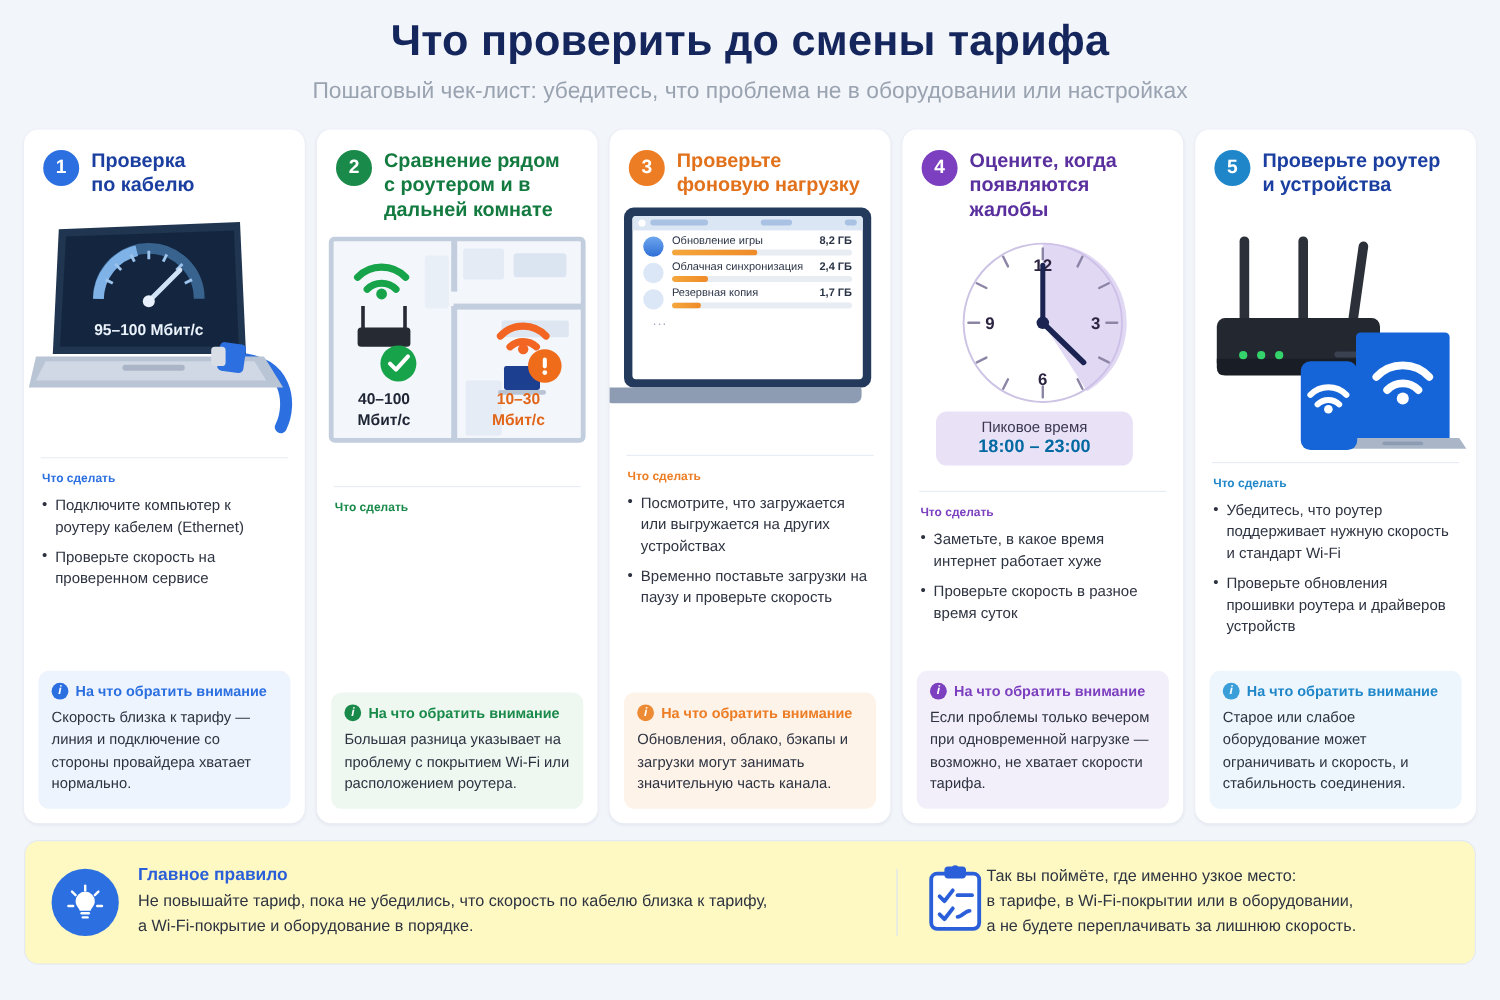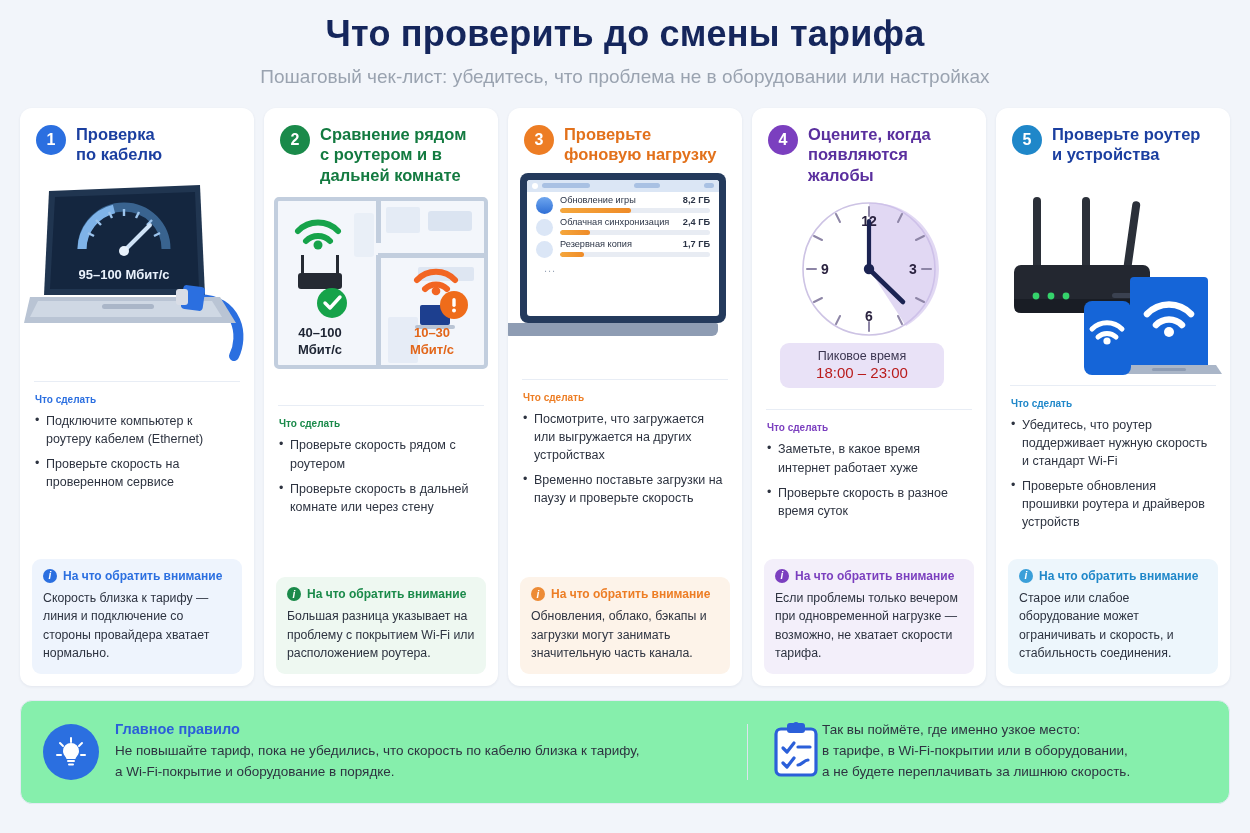--- a/index.html
+++ b/index.html
@@ -62,21 +62,21 @@
   .note-h { display: flex; align-items: center; gap: 6px; font-size: 12px; font-weight: bold; margin-bottom: 6px; }
   .note-i {
     width: 14px; height: 14px; border-radius: 50%; color:#fff;
     font-size: 10px; font-weight: bold; font-style: italic;
     display: flex; align-items: center; justify-content: center; flex: 0 0 14px;
   }
   .note-b { font-size: 12.3px; color: #2d3340; line-height: 1.5; }
 
   
   .footer {
-    margin-top: 14px; background: #86efac; border: 1px solid #e4eaf4;
+    margin-top: 14px; background: #fef9c3; border: 1px solid #e4eaf4;
     border-radius: 12px; height: 104px; display: flex; align-items: center;
   }
   .f-left { display: flex; align-items: center; gap: 16px; padding: 0 22px; flex: 0 0 auto; width: 726px; }
   .f-sep { width: 1px; height: 56px; background: #dde4ef; }
   .f-right { display: flex; align-items: center; padding: 0 22px; }
   .f-h { font-size: 14.5px; font-weight: bold; color: #2b5fd9; margin-bottom: 4px; }
   .f-b { font-size: 13.5px; color: #2d3340; line-height: 1.55; }
   .bulb {
     width: 56px; height: 56px; border-radius: 50%; background: #2b6fe0;
     display: flex; align-items: center; justify-content: center; flex: 0 0 56px;
@@ -94,21 +94,21 @@
   .dl-name { font-size:9.2px; color:#2b3446; white-space:nowrap; overflow:hidden; }
   .dl-size { font-size:9.2px; color:#2b3446; font-weight:bold; padding-left:4px; }
   .dl-track { height:5px; background:#e8ecf3; border-radius:3px; margin-top:3px; overflow:hidden; }
   .dl-fill { height:100%; background:linear-gradient(90deg,#f5a73c,#ef8b28); border-radius:3px; }
   .lt3-foot { position:absolute; left:-4px; top:152px; width:214px; height:13px; background:#8e9cb3; border-radius:2px 2px 6px 6px; }
   .pill {
     position:absolute; left:28px; top:140px; width:164px; background:#e9e2f7;
     border-radius:9px; text-align:center; padding:6px 0 7px 0;
   }
   .pill-a { font-size:12.5px; color:#3b3550; }
-  .pill-b { font-size:15px; font-weight:normal; color:#b91c1c; margin-top:1px; }
+  .pill-b { font-size:15px; font-weight:bold; color:#0369a1; margin-top:1px; }
 </style>
 </head>
 <body>
 
 <div class="page">
 
   <div class="header">
     <div class="title">Что проверить до смены тарифа</div>
     <div class="subtitle">Пошаговый чек-лист: убедитесь, что проблема не в оборудовании или настройках</div>
   </div>
@@ -231,24 +231,20 @@
 Мбит/с</div>
           <div class="wifi-label" style="left:126px; top:128px; width:84px; color:#e2661a; white-space:pre-line">10–30
 Мбит/с</div>
         </div>
       </div>
 
       <div class="divider" style="margin-top:32px"></div>
 
       <div class="todo">
         <div class="todo-h" style="color:#1a8a4a">Что сделать</div>
-        <ul>
-          <li>Проверьте скорость рядом с роутером</li>
-          <li>Проверьте скорость в дальней комнате или через стену</li>
-        </ul>
       </div>
 
       <div class="note" style="background:#eef8f1">
         <div class="note-h" style="color:#1a8a4a">
           <span class="note-i" style="background:#1a8a4a">i</span>
           <span>На что обратить внимание</span>
         </div>
         <div class="note-b">Большая разница указывает на проблему с покрытием Wi‑Fi или расположением роутера.</div>
       </div>
     </div>

